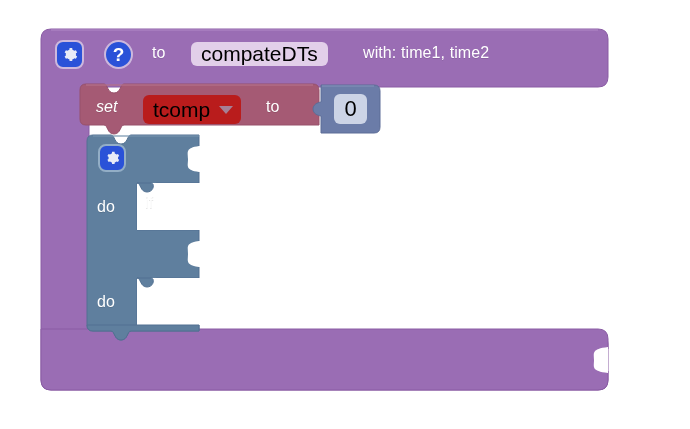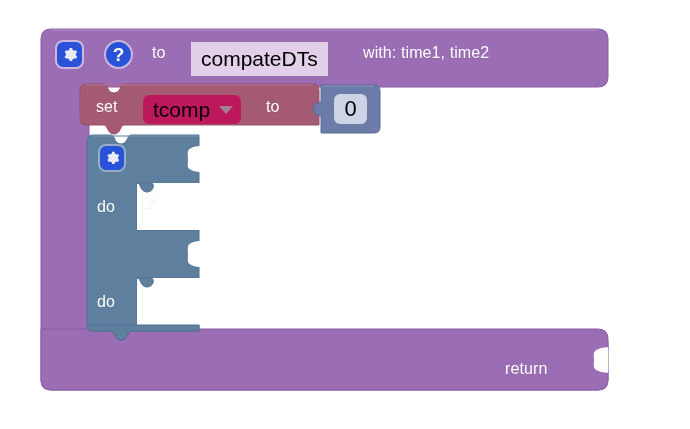--- a/index.html
+++ b/index.html
@@ -84,24 +84,24 @@
     font-family: "Liberation Sans", sans-serif;
   }
   .lbl-to {
     left: 152px;
     top: 45px;
   }
   .name-field {
     position: absolute;
     left: 191px;
     top: 42px;
-    height: 34px;
+    height: 24px;
     padding: 0 10px;
     background: #e2cfe9;
-    border-radius: 0;
+    border-radius: 6px;
     display: flex;
     align-items: center;
     color: #000000;
     font-size: 21px;
     font-family: "Liberation Sans", sans-serif;
     white-space: nowrap;
   }
   .lbl-with {
     left: 363px;
     top: 45px;
@@ -118,28 +118,29 @@
   .set-svg {
     position: absolute;
     left: 0; top: 0;
     width: 239px;
     height: 51px;
     overflow: visible;
   }
   .lbl-set {
     left: 96px;
     top: 99px;
+    font-style: italic;
   }
   .var-dropdown {
     position: absolute;
     left: 143px;
     top: 95px;
     height: 29px;
     padding: 0 8px 0 10px;
-    background: #be185d;
+    background: #b91c1c;
     border-radius: 6px;
     display: flex;
     align-items: center;
     gap: 9px;
     color: #000000;
     font-size: 21px;
     font-family: "Liberation Sans", sans-serif;
     white-space: nowrap;
   }
   .tri {
@@ -422,15 +423,14 @@
     <svg width="16" height="16" viewBox="0 0 24 24">
       <path fill="#e8ecf7" d="M12 8.2a3.8 3.8 0 1 0 0 7.6 3.8 3.8 0 0 0 0-7.6zm0 5.6a1.8 1.8 0 1 1 0-3.6 1.8 1.8 0 0 1 0 3.6z"></path>
       <path fill="#e8ecf7" d="M21 12c0-.6-.06-1.17-.17-1.72l2.02-1.3-2-3.46-2.26.86a8.9 8.9 0 0 0-2.97-1.72L15.2 2h-4l-.42 2.66a8.9 8.9 0 0 0-2.97 1.72l-2.26-.86-2 3.46 2.02 1.3A9 9 0 0 0 5.4 12c0 .6.06 1.17.17 1.72l-2.02 1.3 2 3.46 2.26-.86a8.9 8.9 0 0 0 2.97 1.72L11.2 22h4l.42-2.66a8.9 8.9 0 0 0 2.97-1.72l2.26.86 2-3.46-2.02-1.3c.11-.55.17-1.12.17-1.72z" transform="translate(0.9,0) scale(0.92) translate(1,1)"></path>
     </svg>
   </div>
 
   <div class="lbl lbl-if">if</div>
   <div class="lbl lbl-do1">do</div>
   <div class="lbl lbl-do2">do</div>
 
-  <div class="lbl lbl-return">return</div>
 
 </div>
 
 </body></html>

